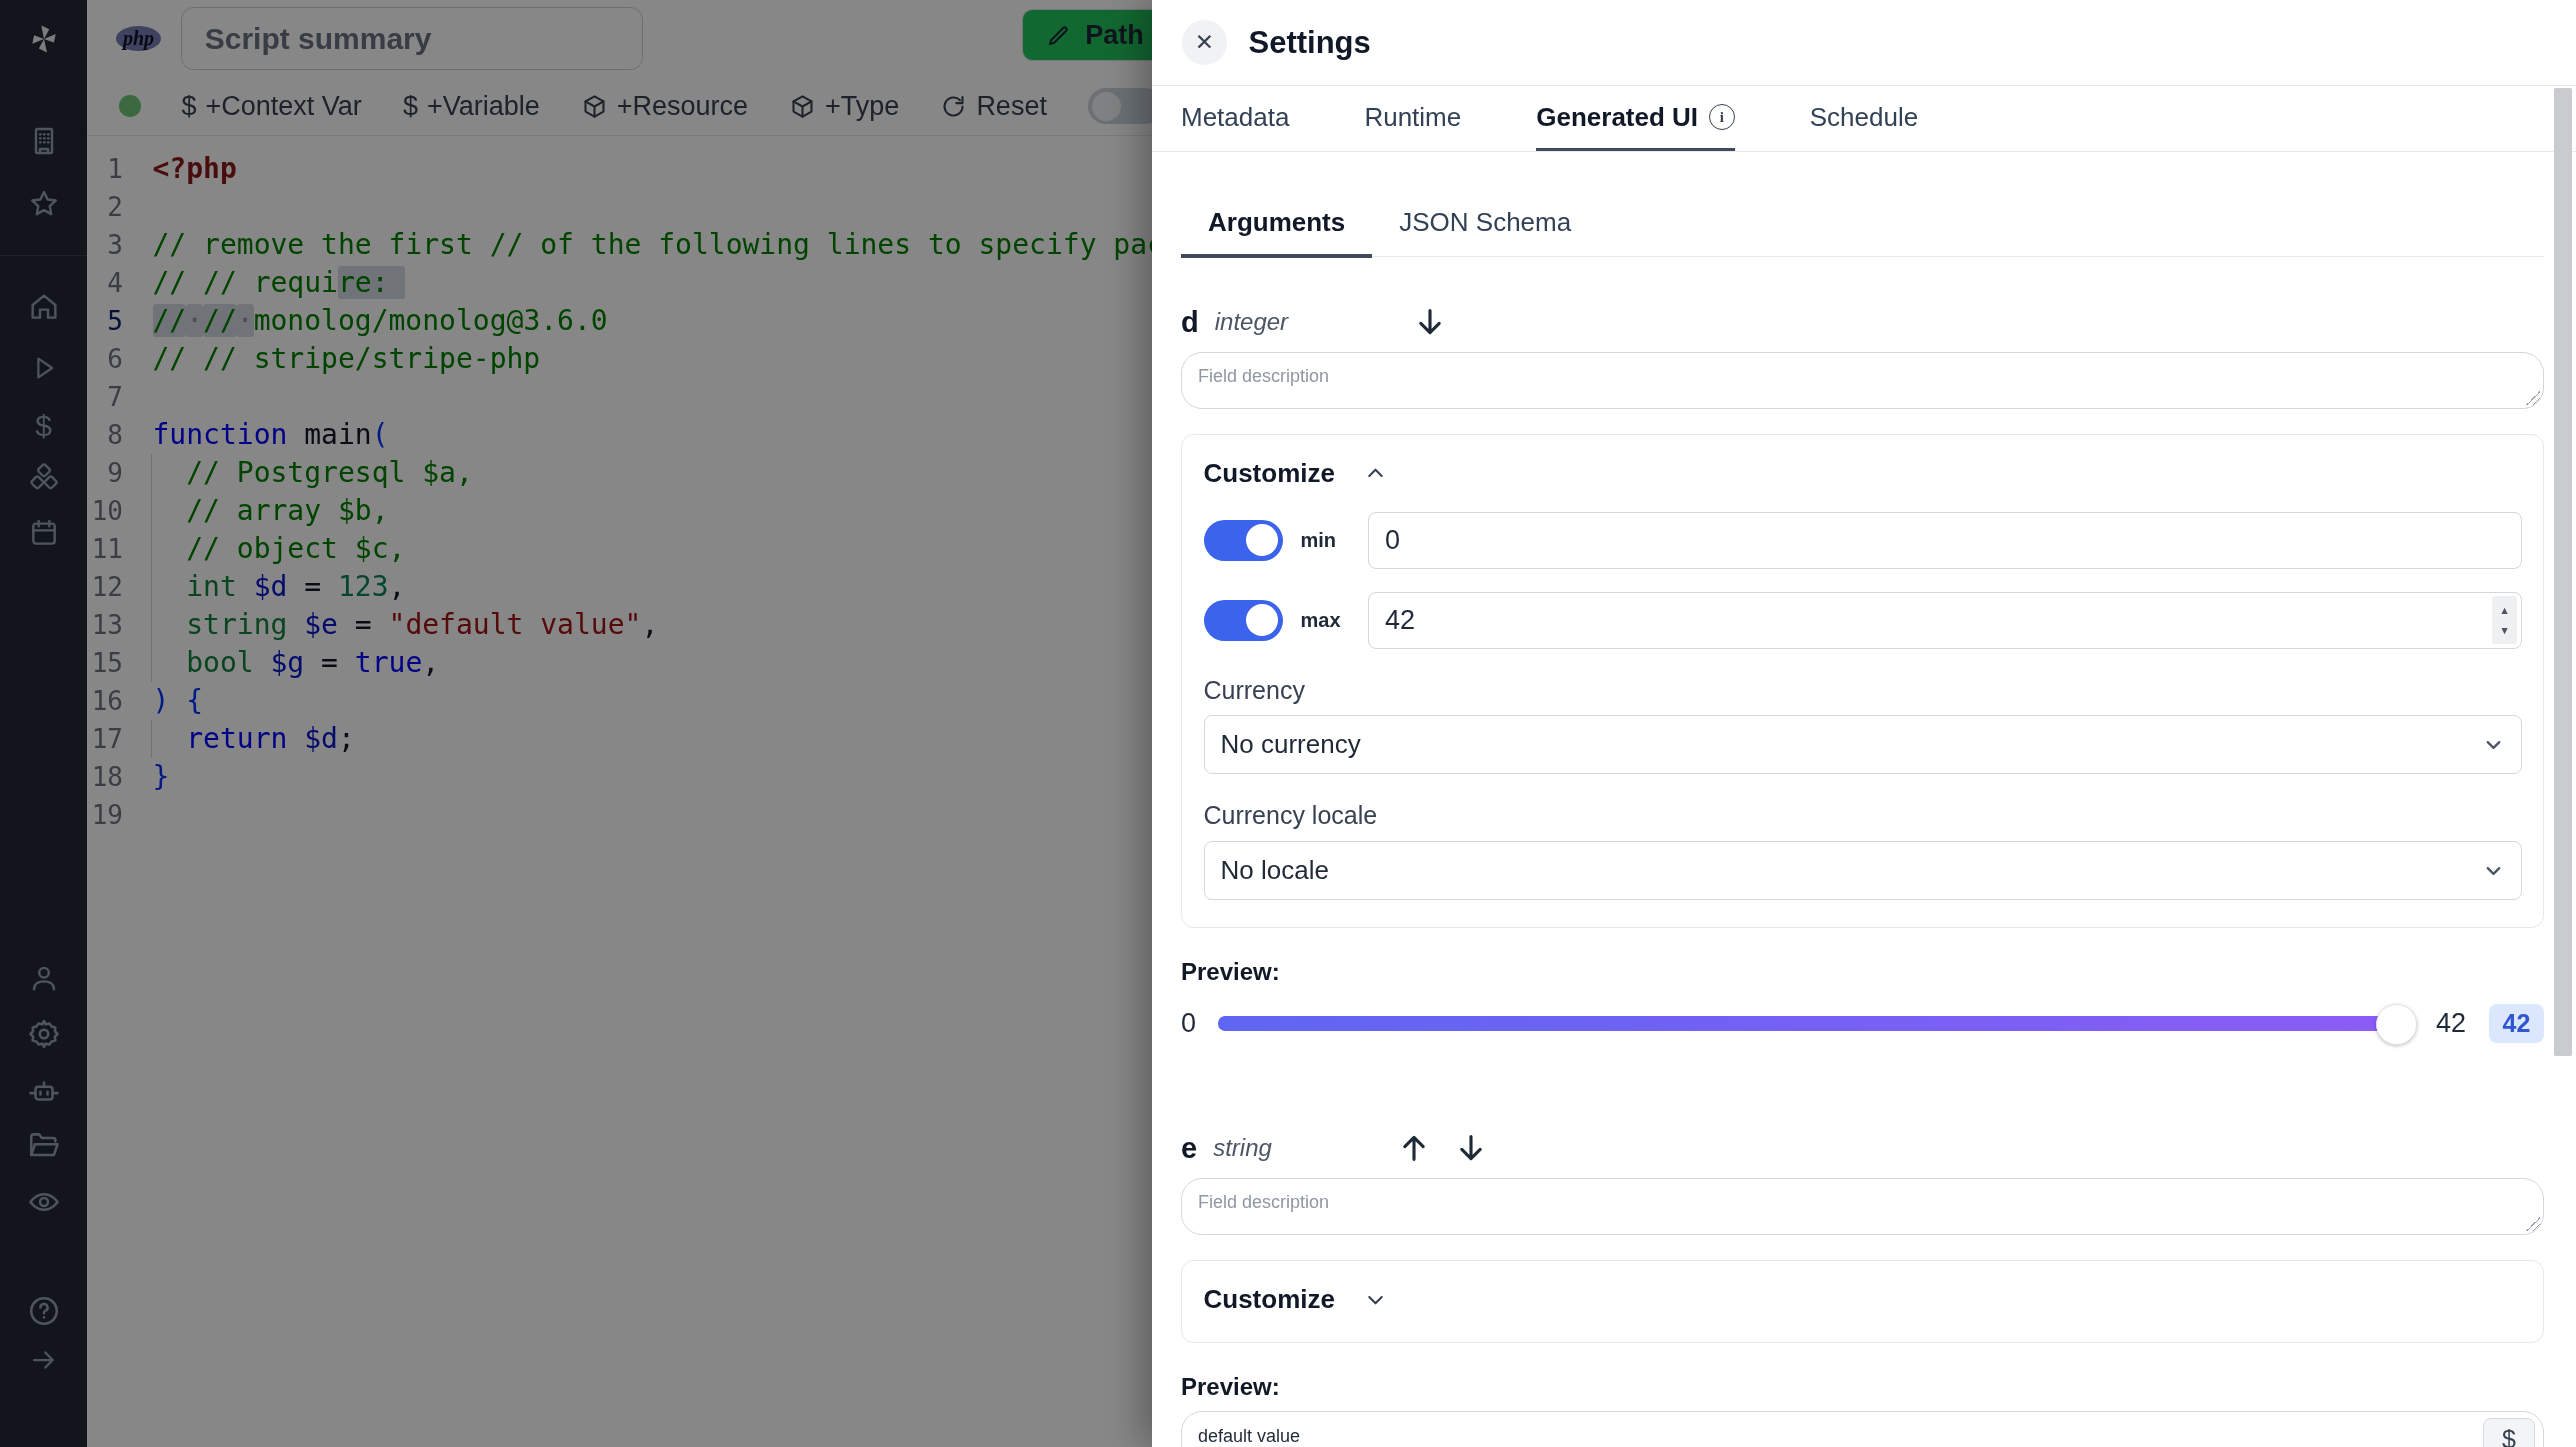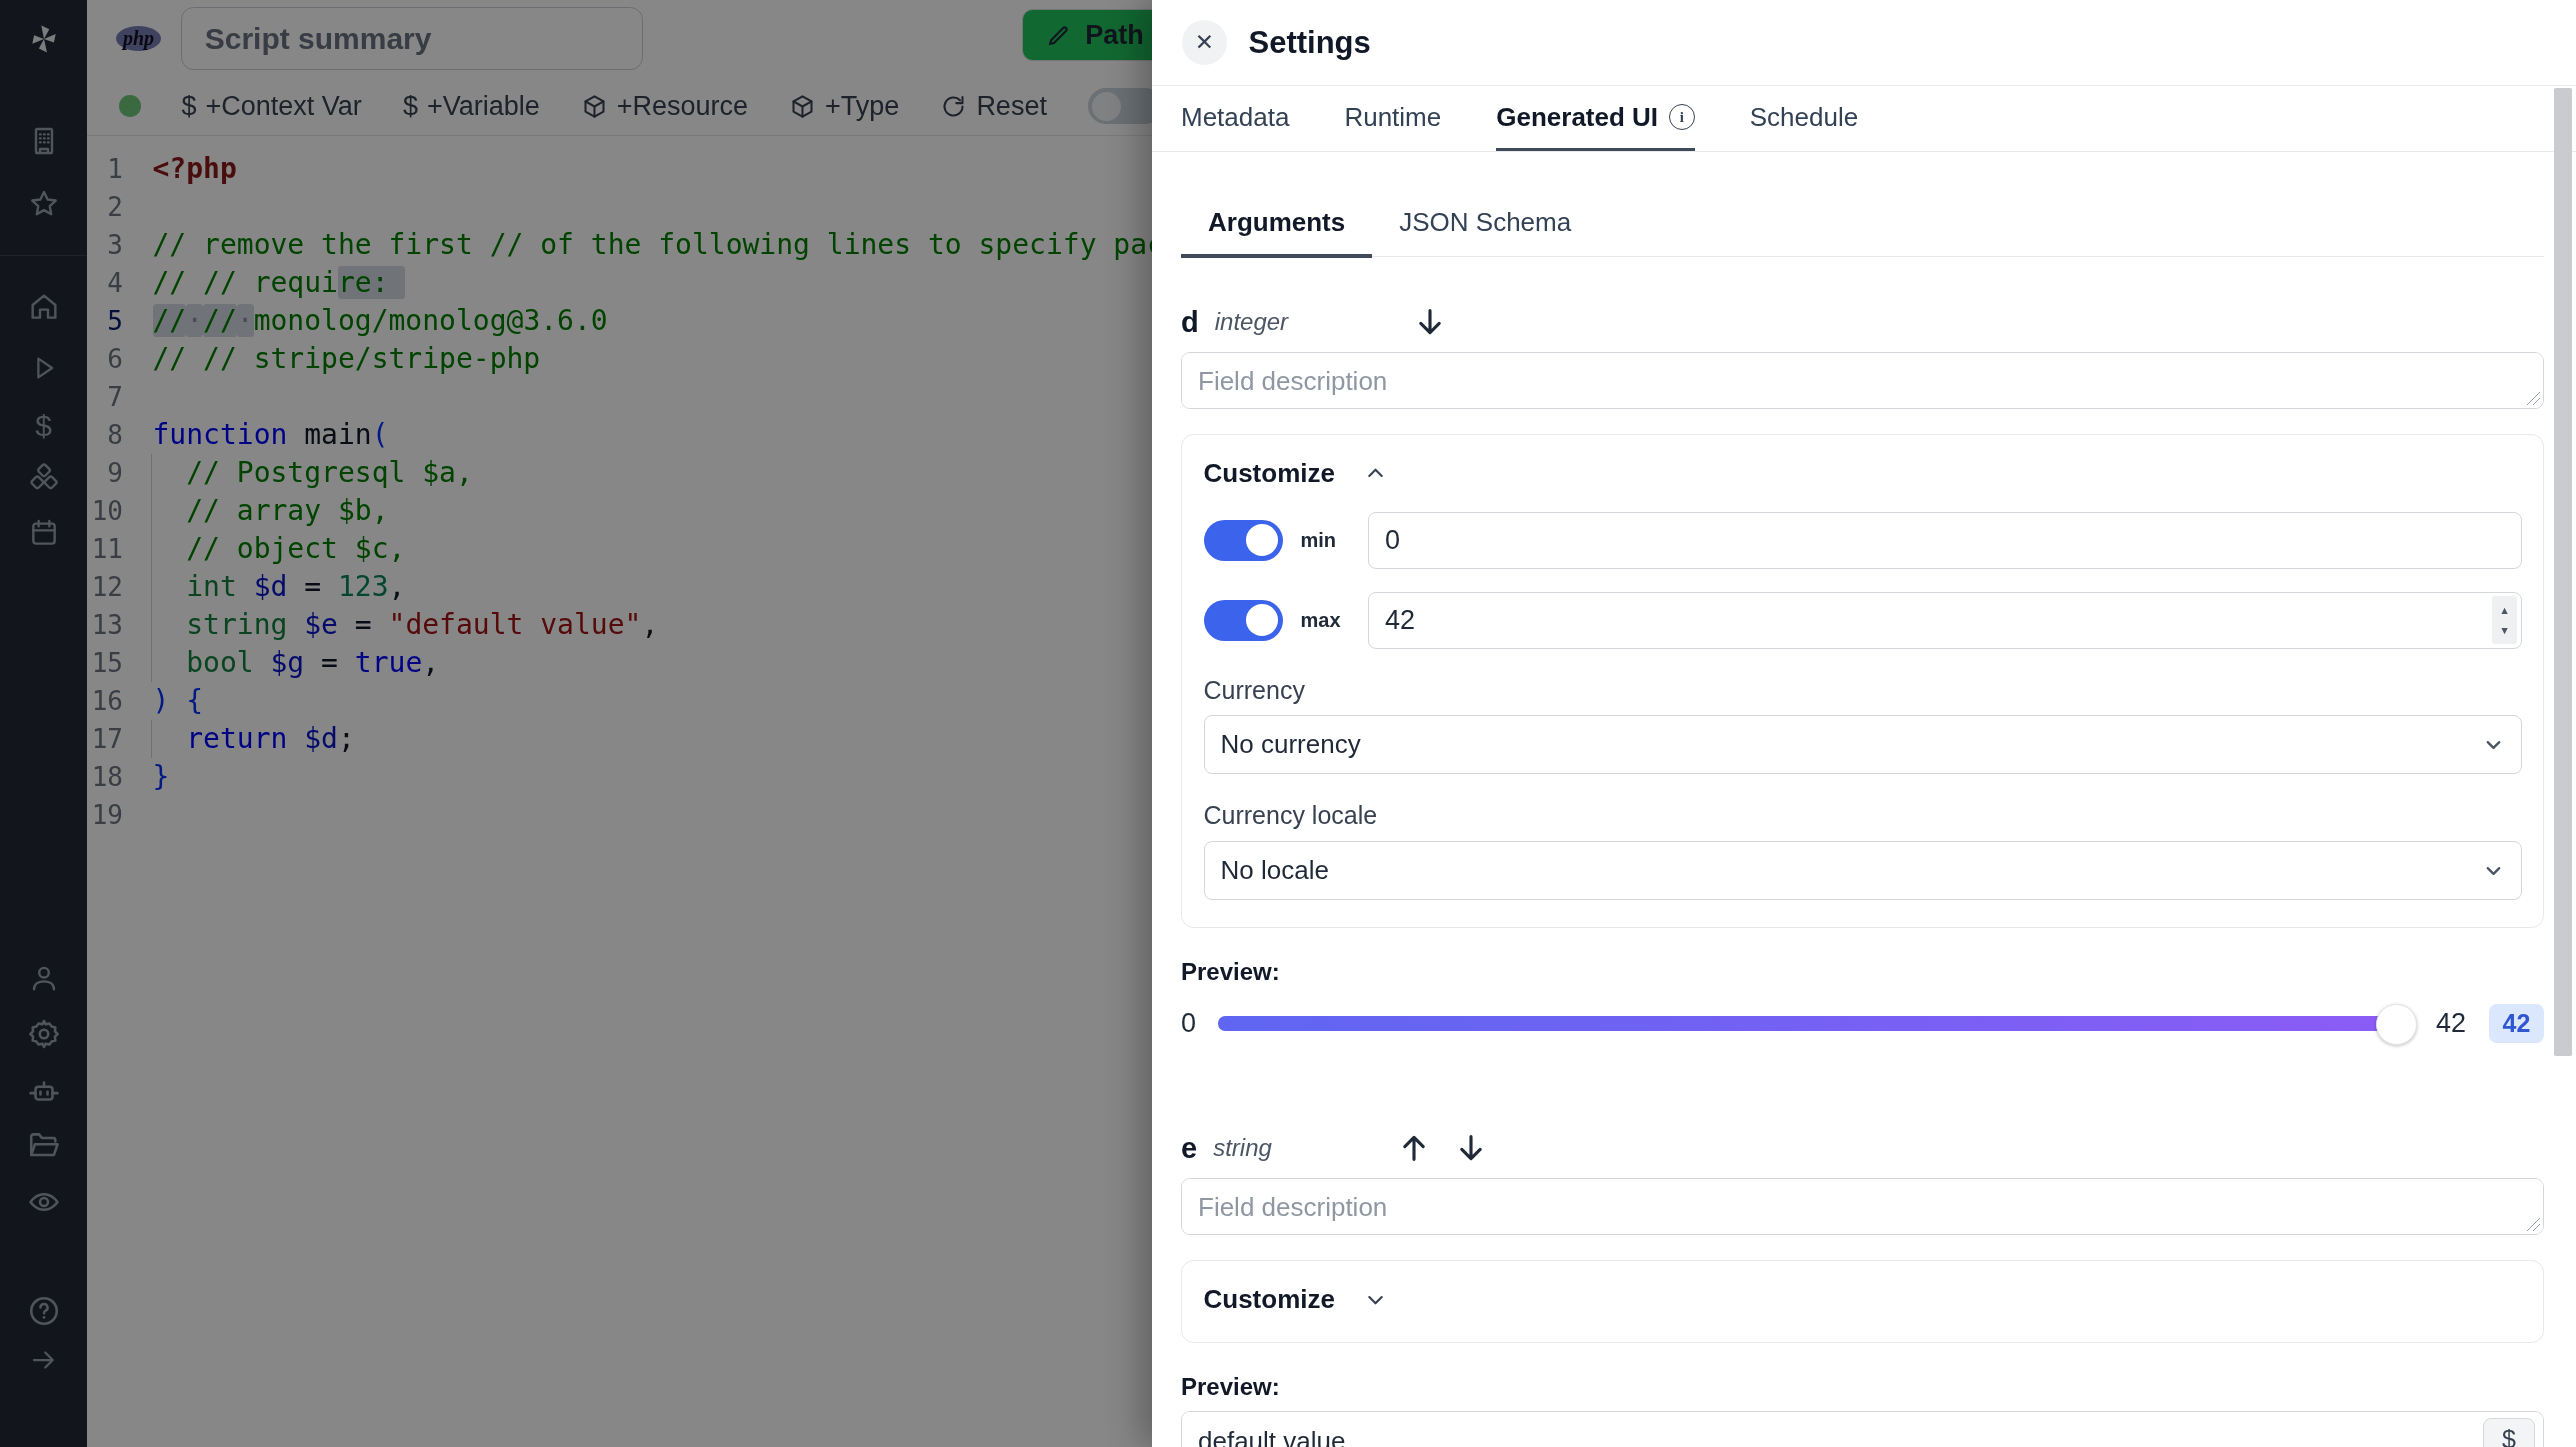--- a/index.html
+++ b/index.html
@@ -52,42 +52,42 @@
   
   .dim{position:absolute;left:0;top:0;width:1152px;height:1447px;background:rgba(0,0,0,0.47);z-index:5;}
 
   
   .panel{position:absolute;left:1152px;top:0;width:1424px;height:1447px;background:#fff;z-index:10;
          box-shadow:-12.5px 0 32px rgba(0,0,0,.28);color:#1f2937;}
   .p-header{height:86px;display:flex;align-items:center;padding-left:30px;border-bottom:0.9px solid #e7e9ec;box-sizing:border-box;}
   .close-btn{width:45px;height:45px;border-radius:50%;background:#f1f2f4;display:flex;align-items:center;justify-content:center;
              font-size:23px;color:#374151;cursor:pointer;border:none;}
   .p-title{margin-left:21.5px;font-size:31px;font-weight:700;color:#111827;}
-  .p-tabs{height:66px;display:flex;align-items:stretch;gap:55px;padding:0 29px;border-bottom:0.9px solid #e7e9ec;box-sizing:border-box;}
+  .p-tabs{height:66px;display:flex;align-items:stretch;gap:75px;padding:0 29px;border-bottom:0.9px solid #e7e9ec;box-sizing:border-box;}
   .p-tab{display:flex;align-items:center;gap:10.7px;font-size:26px;color:#334155;font-weight:500;cursor:pointer;
          border-bottom:2.7px solid transparent;box-sizing:border-box;}
   .p-tab.active{color:#111827;font-weight:600;border-bottom:3.6px solid #3f4a5a;}
   .info-i{width:24px;height:24px;border-radius:50%;border:1.8px solid #374151;display:inline-flex;align-items:center;justify-content:center;
           font-size:15px;font-style:normal;color:#374151;font-family:"Liberation Serif",serif;}
 
   .p-body{position:relative;padding:0 32px 0 29px;}
   .subtabs{display:flex;margin-top:55px;border-bottom:1.8px solid #e8eaed;}
   .subtab{padding:0 27px 16px;font-size:26px;color:#334155;font-weight:500;cursor:pointer;margin-bottom:-1.8px;}
   .subtab.active{color:#111827;font-weight:600;border-bottom:4.5px solid #3f4a5a;}
 
   .field-head{display:flex;align-items:center;margin-top:48px;}
   .f-name{font-size:29px;font-weight:700;color:#111827;}
   .f-type{font-size:24px;font-style:italic;color:#4b5563;margin-left:16px;}
   .arrow-btn{margin-left:0;background:none;border:none;cursor:pointer;padding:0 0 0 0;display:flex;align-items:center;}
   .arrow-btn svg{stroke:#1f2937;fill:none;stroke-width:2.2;stroke-linecap:round;stroke-linejoin:round;}
   .ml-big{margin-left:125px;} .ml-sm{margin-left:23px;}
 
   .ta-wrap{position:relative;margin-top:12.5px;}
-  .ta{width:100%;height:57px;box-sizing:border-box;border:1.3px solid #d3d7dc;border-radius:9px;resize:none;
-      font-family:"Liberation Sans",sans-serif;font-size:26px;color:#1f2937;padding:13.4px 16px;outline:none;display:block;}
+  .ta{width:100%;height:57px;box-sizing:border-box;border:1.3px solid #d3d7dc;border-radius:21px;resize:none;
+      font-family:"Liberation Sans",sans-serif;font-size:18px;color:#1f2937;padding:13.4px 16px;outline:none;display:block;}
   .ta::placeholder{color:#8f97a3;}
   .ta-grip{position:absolute;right:3.6px;bottom:3.6px;width:14.3px;height:14.3px;pointer-events:none;
     background:linear-gradient(135deg,transparent 0 50%,#9aa0a6 50% 56%,transparent 56% 72%,#9aa0a6 72% 78%,transparent 78%);}
 
   .card{margin-top:25px;border:1.3px solid #e6e8ec;border-radius:12.5px;padding:23px 21.5px 27px;box-sizing:border-box;}
   .card-head{display:flex;align-items:center;gap:29px;cursor:pointer;}
   .card-title{font-size:26px;font-weight:700;color:#111827;}
   .card-head svg{stroke:#374151;fill:none;stroke-width:2.2;stroke-linecap:round;stroke-linejoin:round;}
 
   .opt-row{display:flex;align-items:center;margin-top:23px;}

